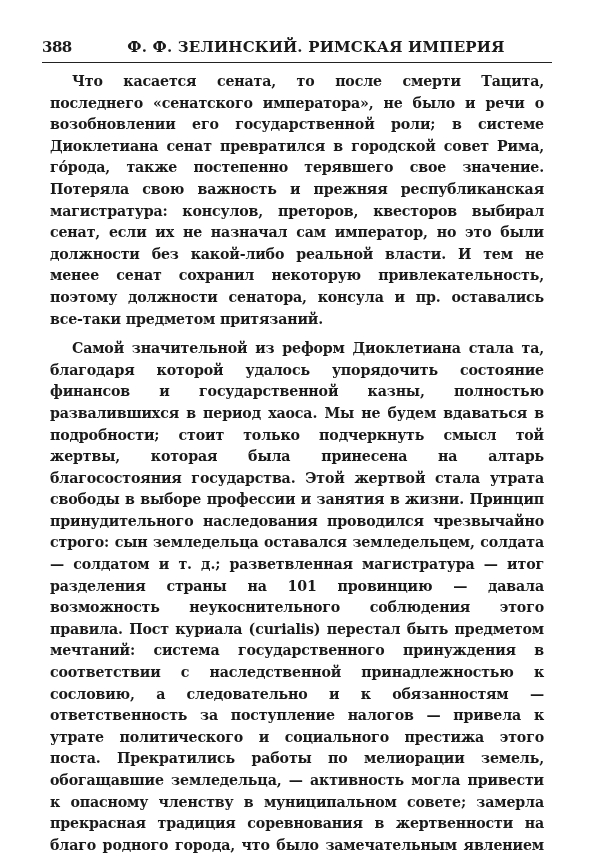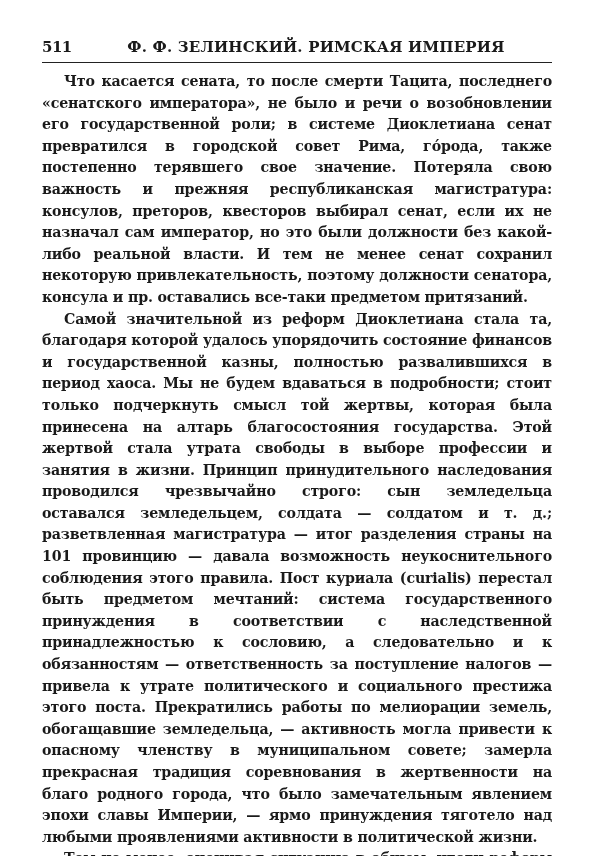--- a/index.html
+++ b/index.html
@@ -11,31 +11,31 @@
   }
   .running-head {
     display: flex; align-items: baseline; justify-content: space-between;
     height: 22px; border-bottom: 1.6px solid #222; padding-bottom: 2px;
     font-family: "DejaVu Serif", serif; font-weight: bold;
   }
   .page-number { font-size: 15px; letter-spacing: -0.5px; }
   .running-title { flex: 1; text-align: center; font-size: 15px; letter-spacing: 0.2px; padding-right: 24px; padding-left: 32px; }
   .body-text { margin-top: 8px; }
   .body-text p {
-    margin: 0; font-size: 14.2px; line-height: 21.6px; font-weight: bold;
+    margin: 8px; font-size: 14.2px; line-height: 21.6px; font-weight: bold;
     text-align: justify; text-indent: 22px; letter-spacing: -0.15px;
     word-spacing: 0px; hyphens: manual;
   }
 </style>
 </head>
 <body>
 
 <div class="page">
   <div class="running-head">
-    <span class="page-number">511</span>
+    <span class="page-number">388</span>
     <span class="running-title">Ф. Ф. ЗЕЛИНСКИЙ. РИМСКАЯ ИМПЕРИЯ</span>
   </div>
 
   <div class="body-text">
     <p>Что касается сената, то после смерти Тацита, последнего «сенатского императора», не было и речи о возобновлении его государственной роли; в системе Диоклетиана сенат превратился в городской совет Рима, го́рода, также постепенно терявшего свое значение. Потеряла свою важность и прежняя республиканская магистратура: консулов, преторов, квесторов выбирал сенат, если их не назначал сам император, но это были должности без какой-либо реальной власти. И тем не менее сенат сохранил некоторую привлекательность, поэтому должности сенатора, консула и пр. оставались все-таки предметом притязаний.</p>
     <p>Самой значительной из реформ Диоклетиана стала та, благодаря которой удалось упорядочить состояние финансов и государственной казны, полностью развалившихся в период хаоса. Мы не будем вдаваться в подробности; стоит только подчеркнуть смысл той жертвы, которая была принесена на алтарь благосостояния государства. Этой жертвой стала утрата свободы в выборе профессии и занятия в жизни. Принцип принудительного наследования проводился чрезвычайно строго: сын земледельца оставался земледельцем, солдата — солдатом и т. д.; разветвленная магистратура — итог разделения страны на 101 провинцию — давала возможность неукоснительного соблюдения этого правила. Пост куриала (curialis) перестал быть предметом мечтаний: система государственного принуждения в соответствии с наследственной принадлежностью к сословию, а следовательно и к обязанностям — ответственность за поступление налогов — привела к утрате политического и социального престижа этого поста. Прекратились работы по мелиорации земель, обогащавшие земледельца, — активность могла привести к опасному членству в муниципальном совете; замерла прекрасная традиция соревнования в жертвенности на благо родного города, что было замечательным явлением эпохи славы Империи, — ярмо принуждения тяготело над любыми проявлениями активности в политической жизни.</p>
     <p><span>Тем не менее, оценивая ситуацию в общем, итоги реформ Диоклетиана после пятидесяти лет хаоса, этого императора следует считать человеком, полностью соответствующим потребностям того времени. Это вовсе не значит, что все элементы его системы управления можно назвать положительными. Диоклетиан не ограничился назначением в соправители Максимиана и передачи ему военной обороны Запада; для укрепления своей династии он назначил еще двух цезарей, Максимиана Галерия и Констанция,</span></p>
   </div>
 </div>
 

